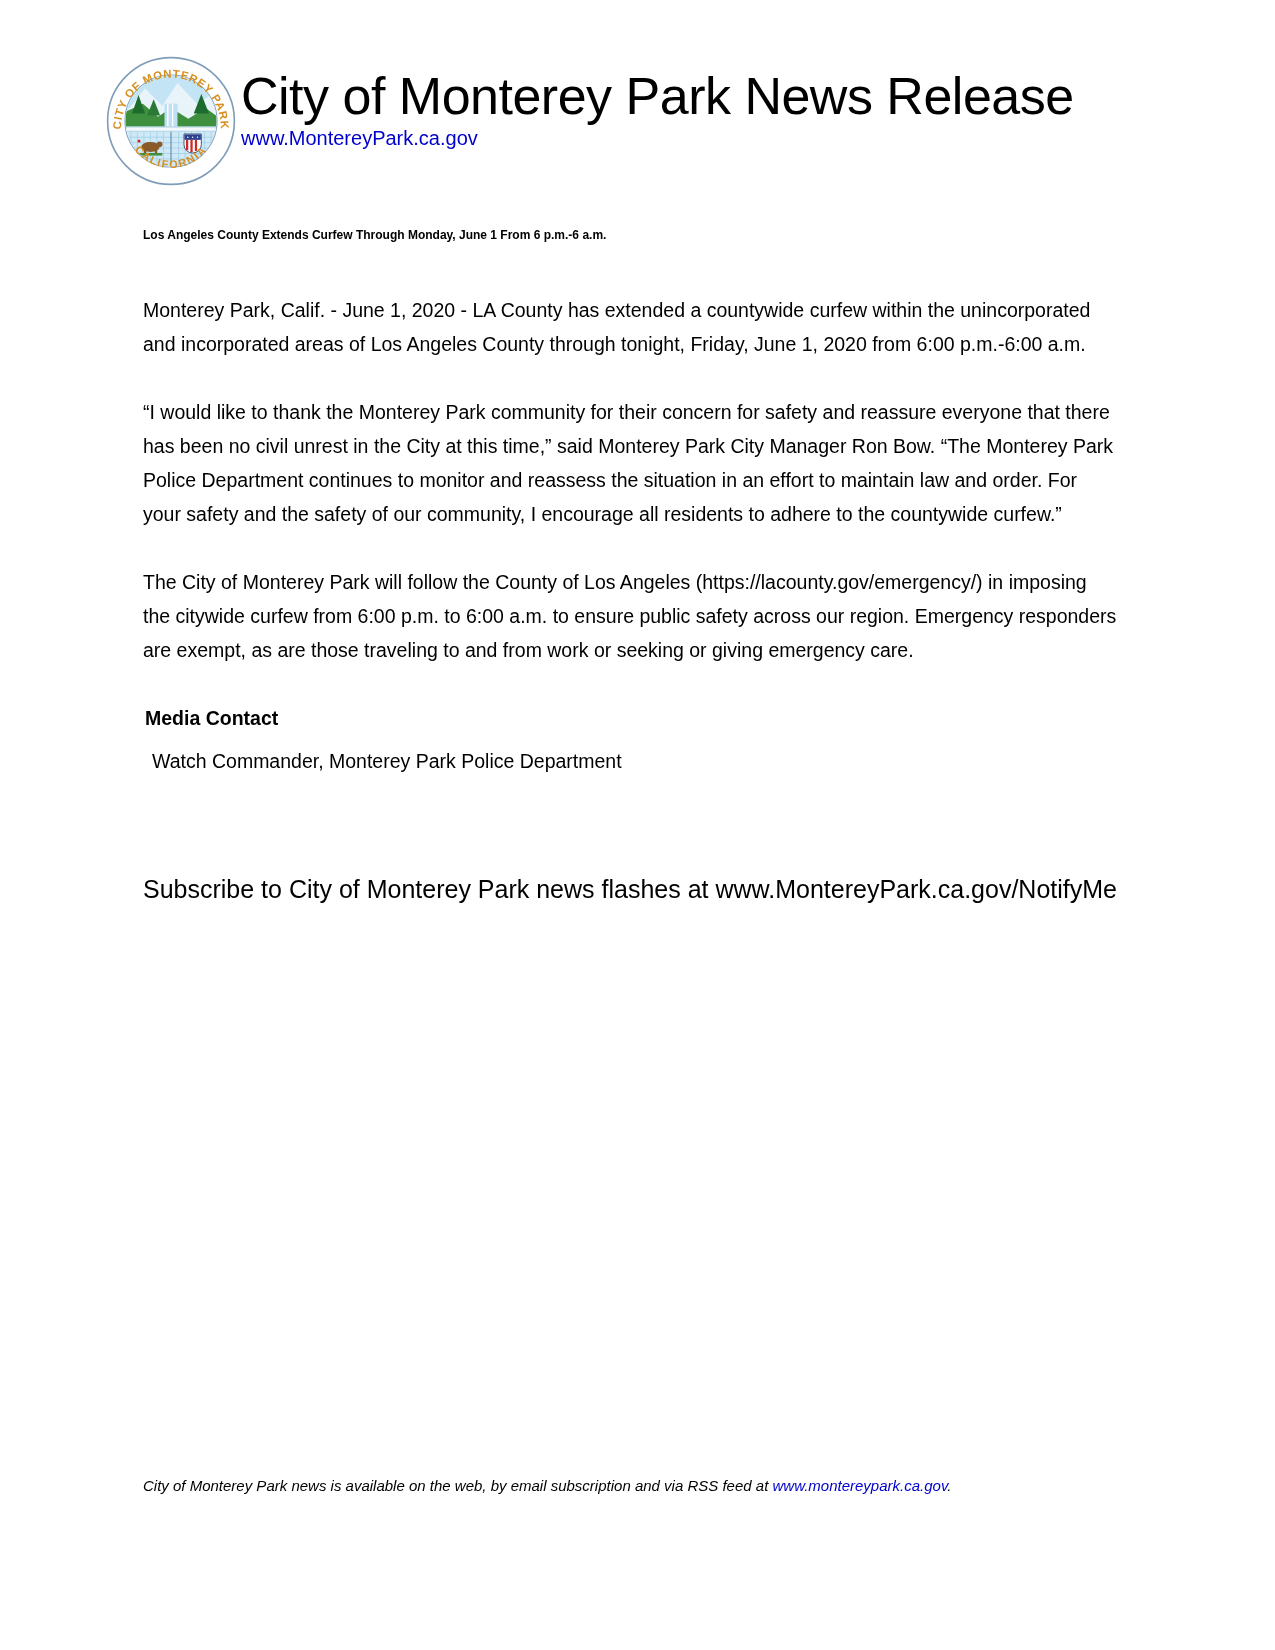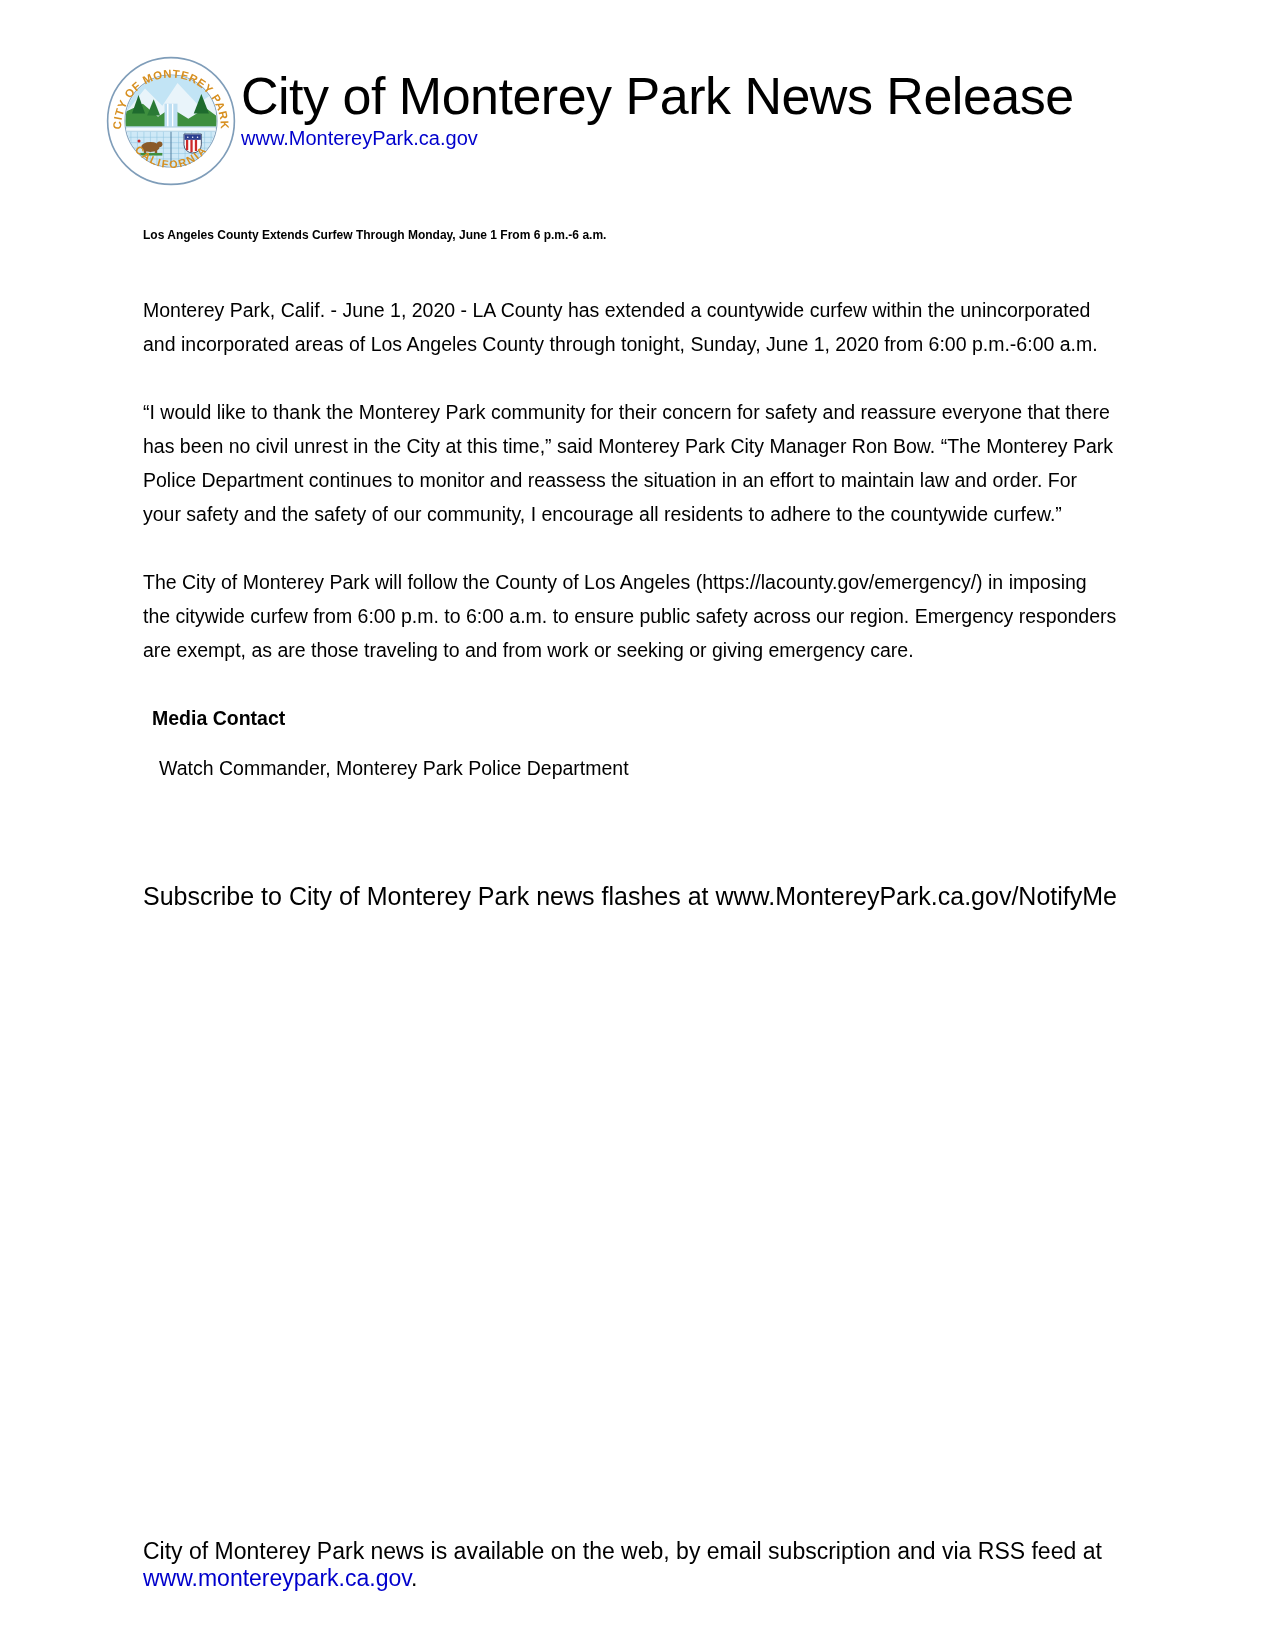--- a/index.html
+++ b/index.html
@@ -60,40 +60,41 @@
   .para {
     font-size: 19.5px;
     line-height: 34px;
     margin: 0 0 34px 0;
   }
   .media-block { margin: 0 0 94px 0; }
   .media-heading {
     font-size: 19.5px;
     font-weight: bold;
     line-height: 34px;
-    margin: 9px;
+    margin: 2px;
   }
   .media-line {
     font-size: 19.5px;
     line-height: 34px;
-    margin: 16px;
+    margin: 9px;
   }
   .subscribe {
     font-size: 25px;
     line-height: 34px;
     margin: 0;
   }
   
   .footer {
     position: absolute;
     left: 143px;
-    top: 1538px;
+    top: 1472px;
     width: 975px;
-    font-size: 23px;
+    font-size: 15px;
     line-height: 27px;
+    font-style: italic;
   }
   .footer-link {
     color: #0000cc;
     text-decoration: none;
     cursor: pointer;
   }
 </style>
 </head>
 <body>
 
@@ -160,21 +161,21 @@
   </div>
 
   <div class="masthead-text">
     <div class="title">City of Monterey Park News Release</div>
     <a class="site-link">www.MontereyPark.ca.gov</a>
   </div>
 
   <div class="article">
     <h1 class="headline">Los Angeles County Extends Curfew Through Monday, June 1 From 6 p.m.-6 a.m.</h1>
 
-    <p class="para">Monterey Park, Calif. - June 1, 2020 - LA County has extended a countywide curfew within the unincorporated and incorporated areas of Los Angeles County through tonight, Sunday, June 1, 2020 from 6:00 p.m.-6:00 a.m.</p>
+    <p class="para">Monterey Park, Calif. - June 1, 2020 - LA County has extended a countywide curfew within the unincorporated and incorporated areas of Los Angeles County through tonight, Friday, June 1, 2020 from 6:00 p.m.-6:00 a.m.</p>
     <p class="para">“I would like to thank the Monterey Park community for their concern for safety and reassure everyone that there has been no civil unrest in the City at this time,” said Monterey Park City Manager Ron Bow. “The Monterey Park Police Department continues to monitor and reassess the situation in an effort to maintain law and order. For your safety and the safety of our community, I encourage all residents to adhere to the countywide curfew.”</p>
     <p class="para">The City of Monterey Park will follow the County of Los Angeles (https://lacounty.gov/emergency/) in imposing the citywide curfew from 6:00 p.m. to 6:00 a.m. to ensure public safety across our region. Emergency responders are exempt, as are those traveling to and from work or seeking or giving emergency care.</p>
 
     <div class="media-block">
       <p class="media-heading">Media Contact</p>
       <p class="media-line">Watch Commander, Monterey Park Police Department</p>
     </div>
 
     <p class="subscribe">Subscribe to City of Monterey Park news flashes at www.MontereyPark.ca.gov/NotifyMe</p>
   </div>

